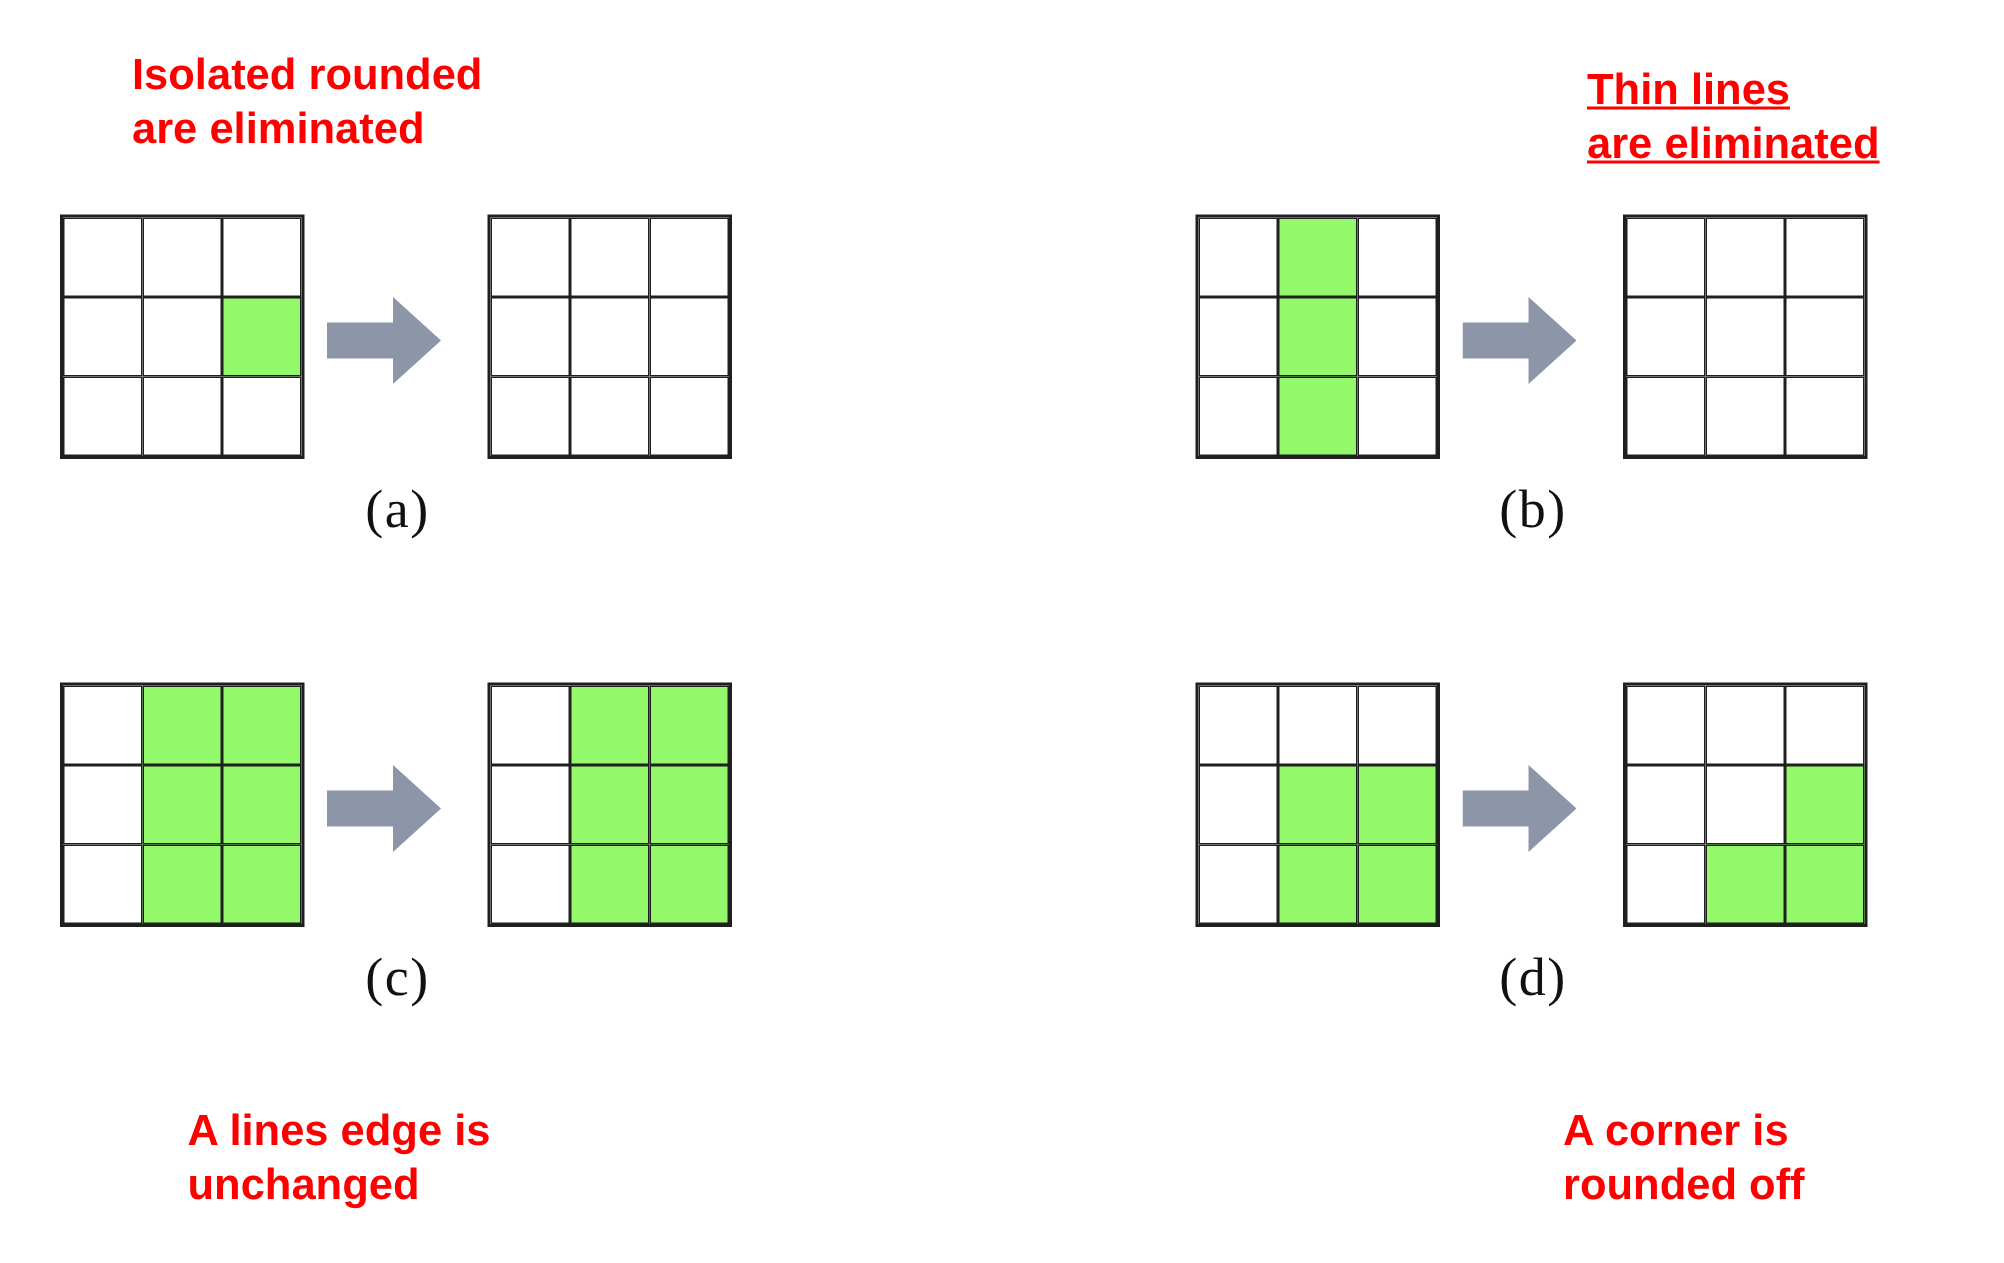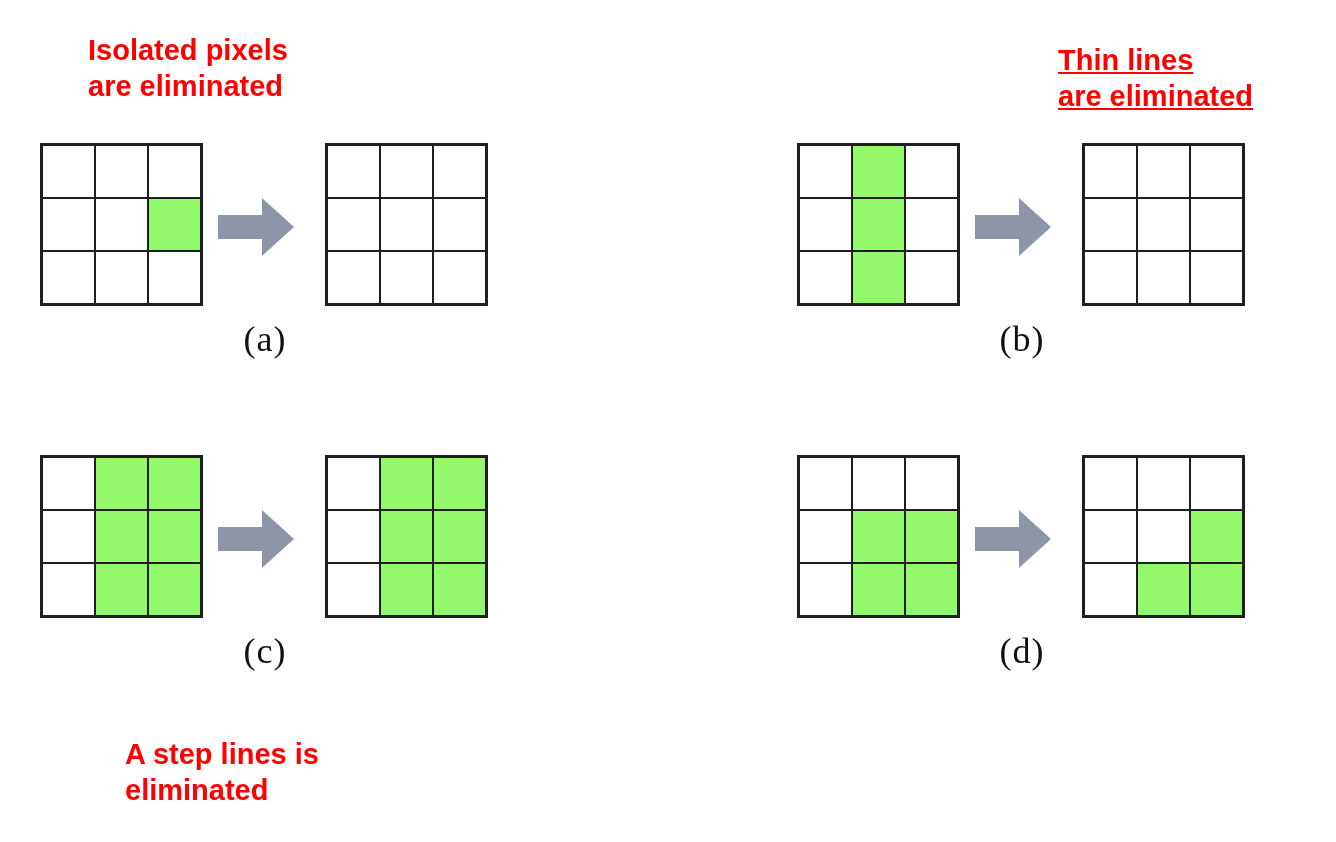--- a/index.html
+++ b/index.html
@@ -81,30 +81,34 @@
   .note-b { left: 1058px; top: 42px; text-decoration: underline;  }
   .note-c { left: 125px;  top: 736px; }
   .note-d { left: 1042px; top: 736px; }
 </style>
 </head>
 <body>
 
 <div class="page" style="--green: #94F96A; --empty: #FFFFFF; --line: #1F1F1F; --arrow: #8C96A8; --red: #FF0000;">
 
   <div class="note note-a">
-    <div>Isolated pixels</div>
+    <div>Isolated rounded</div>
     <div>are eliminated</div>
   </div>
   <div class="note note-b">
     <div>Thin lines</div>
     <div>are eliminated</div>
   </div>
   <div class="note note-c">
-    <div>A step lines is</div>
-    <div>eliminated</div>
+    <div>A lines edge is</div>
+    <div>unchanged</div>
+  </div>
+  <div class="note note-d">
+    <div>A corner is</div>
+    <div>rounded off</div>
   </div>
 
   <div class="panel panel-a">
     <div class="grid before">
         <div class="cell"></div>
         <div class="cell"></div>
         <div class="cell"></div>
         <div class="cell"></div>
         <div class="cell"></div>
         <div class="cell filled"></div>

